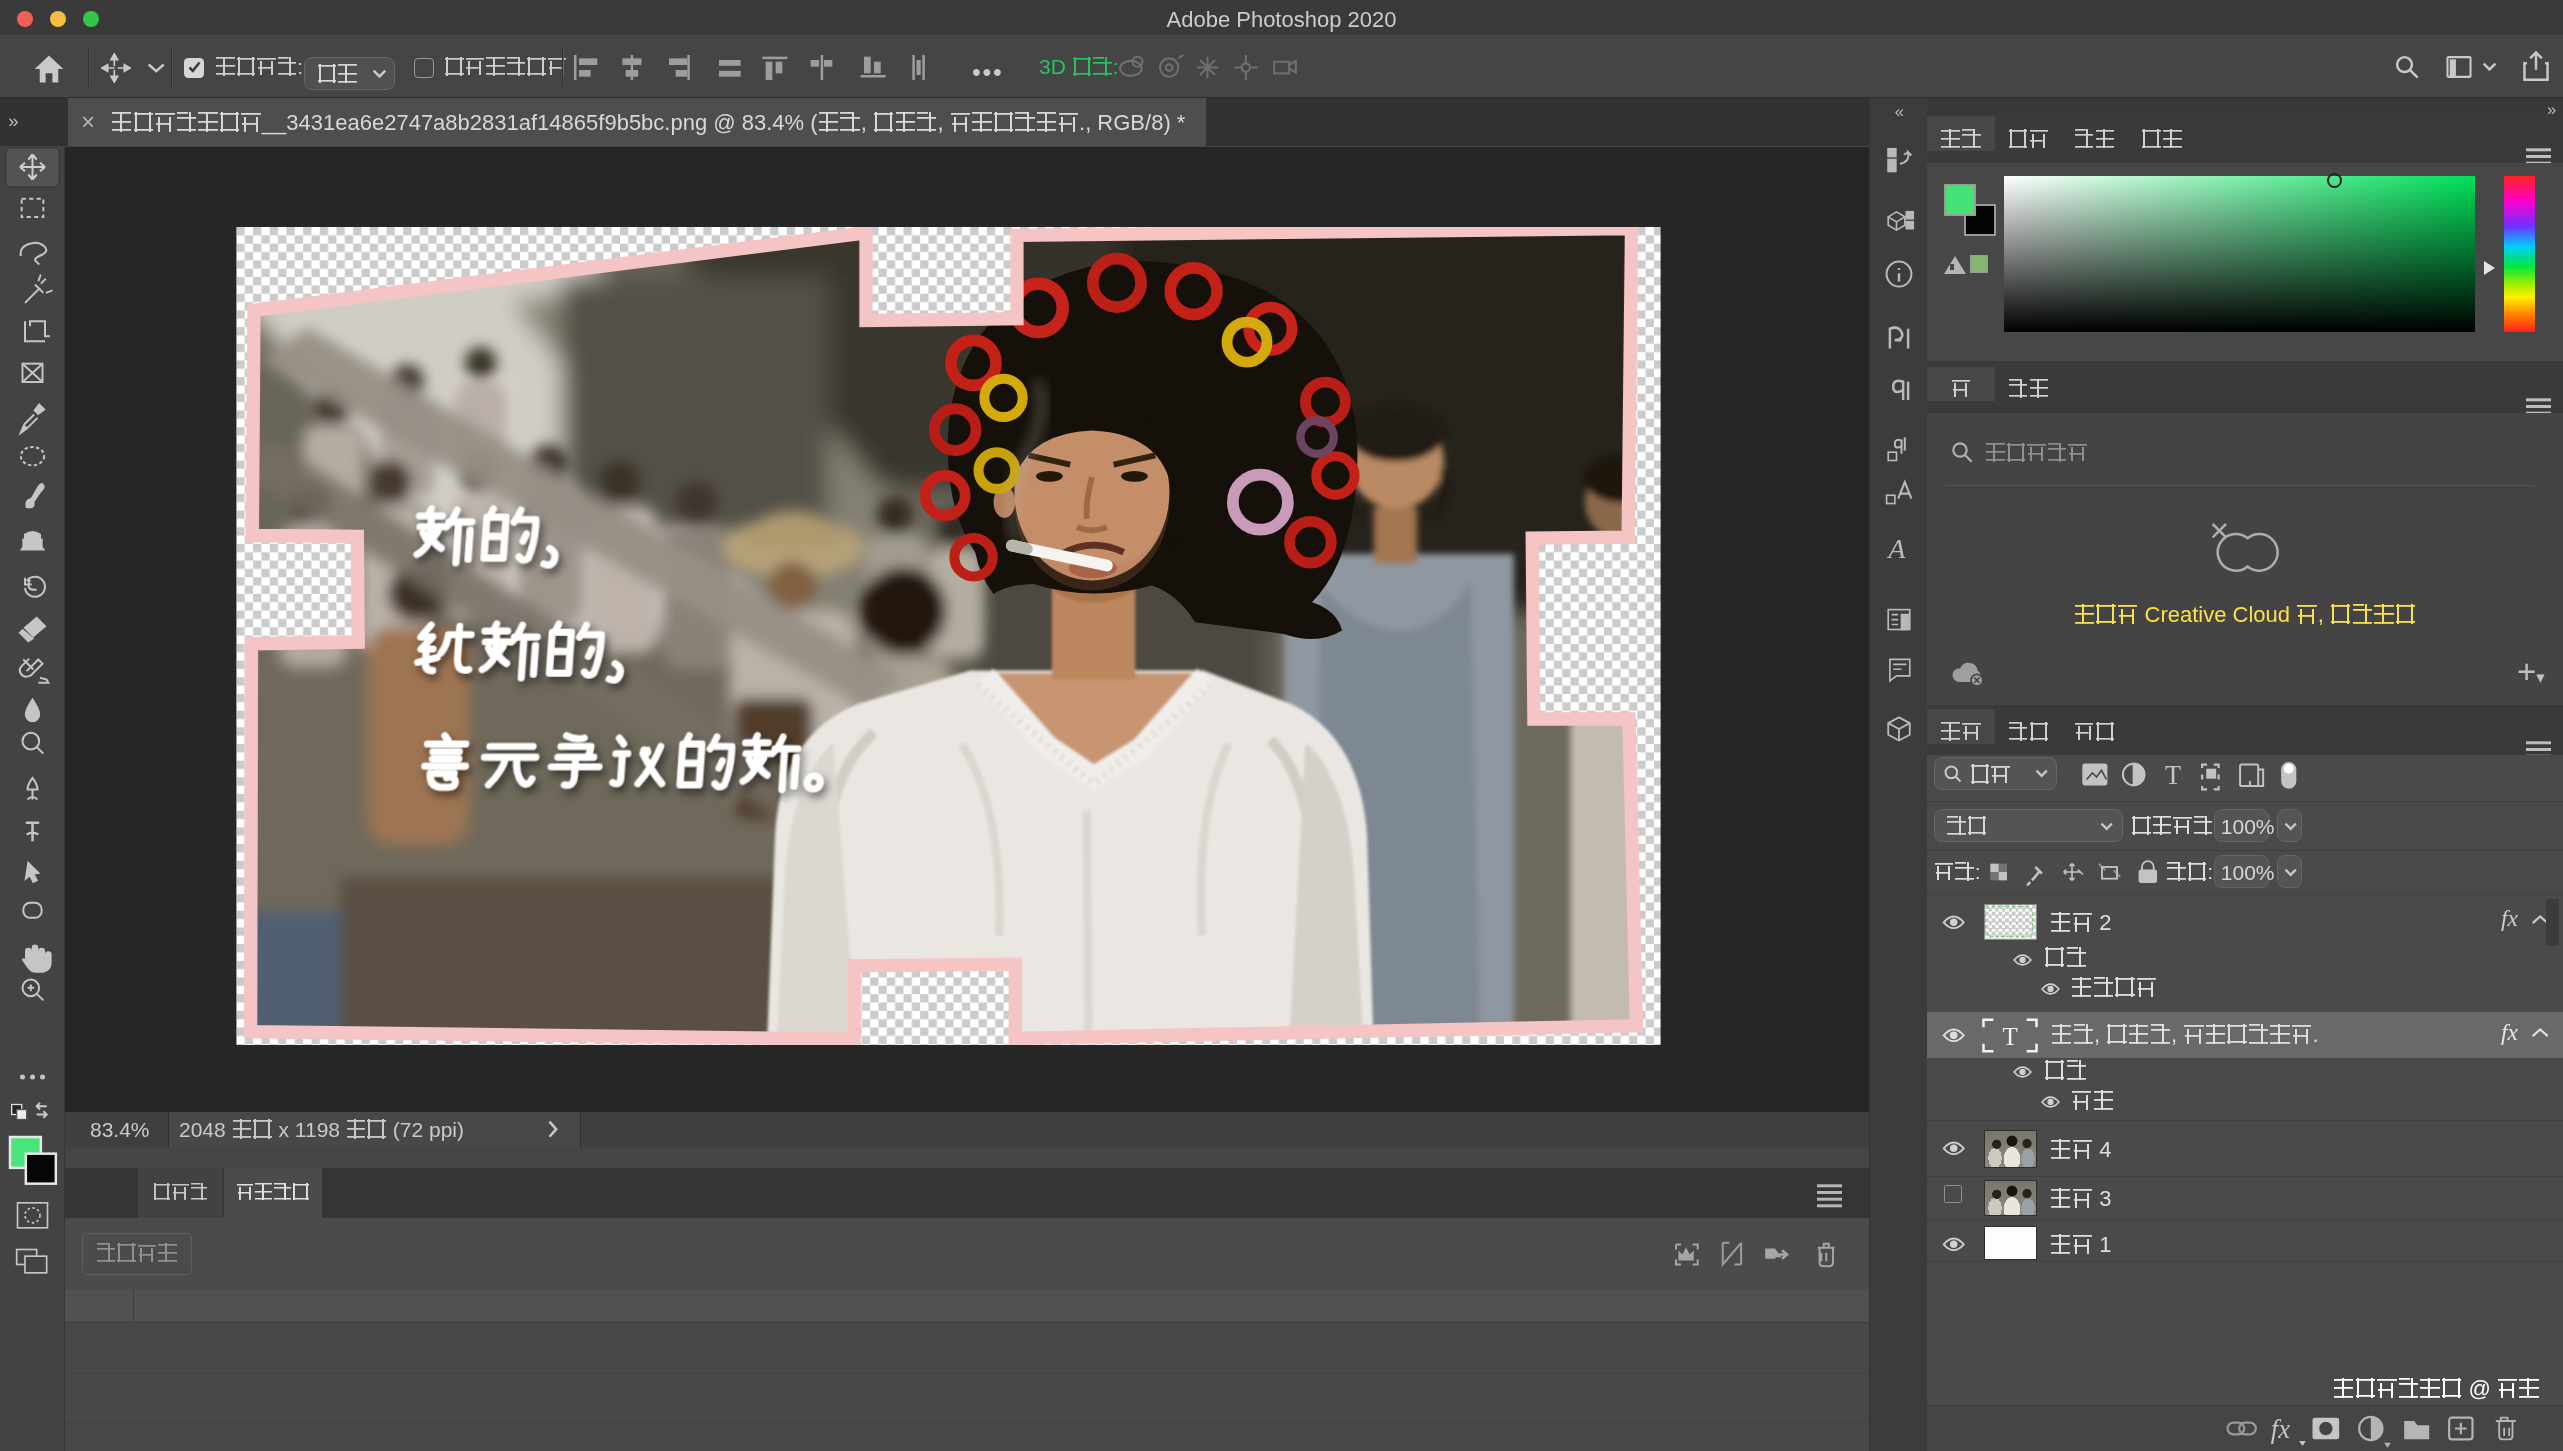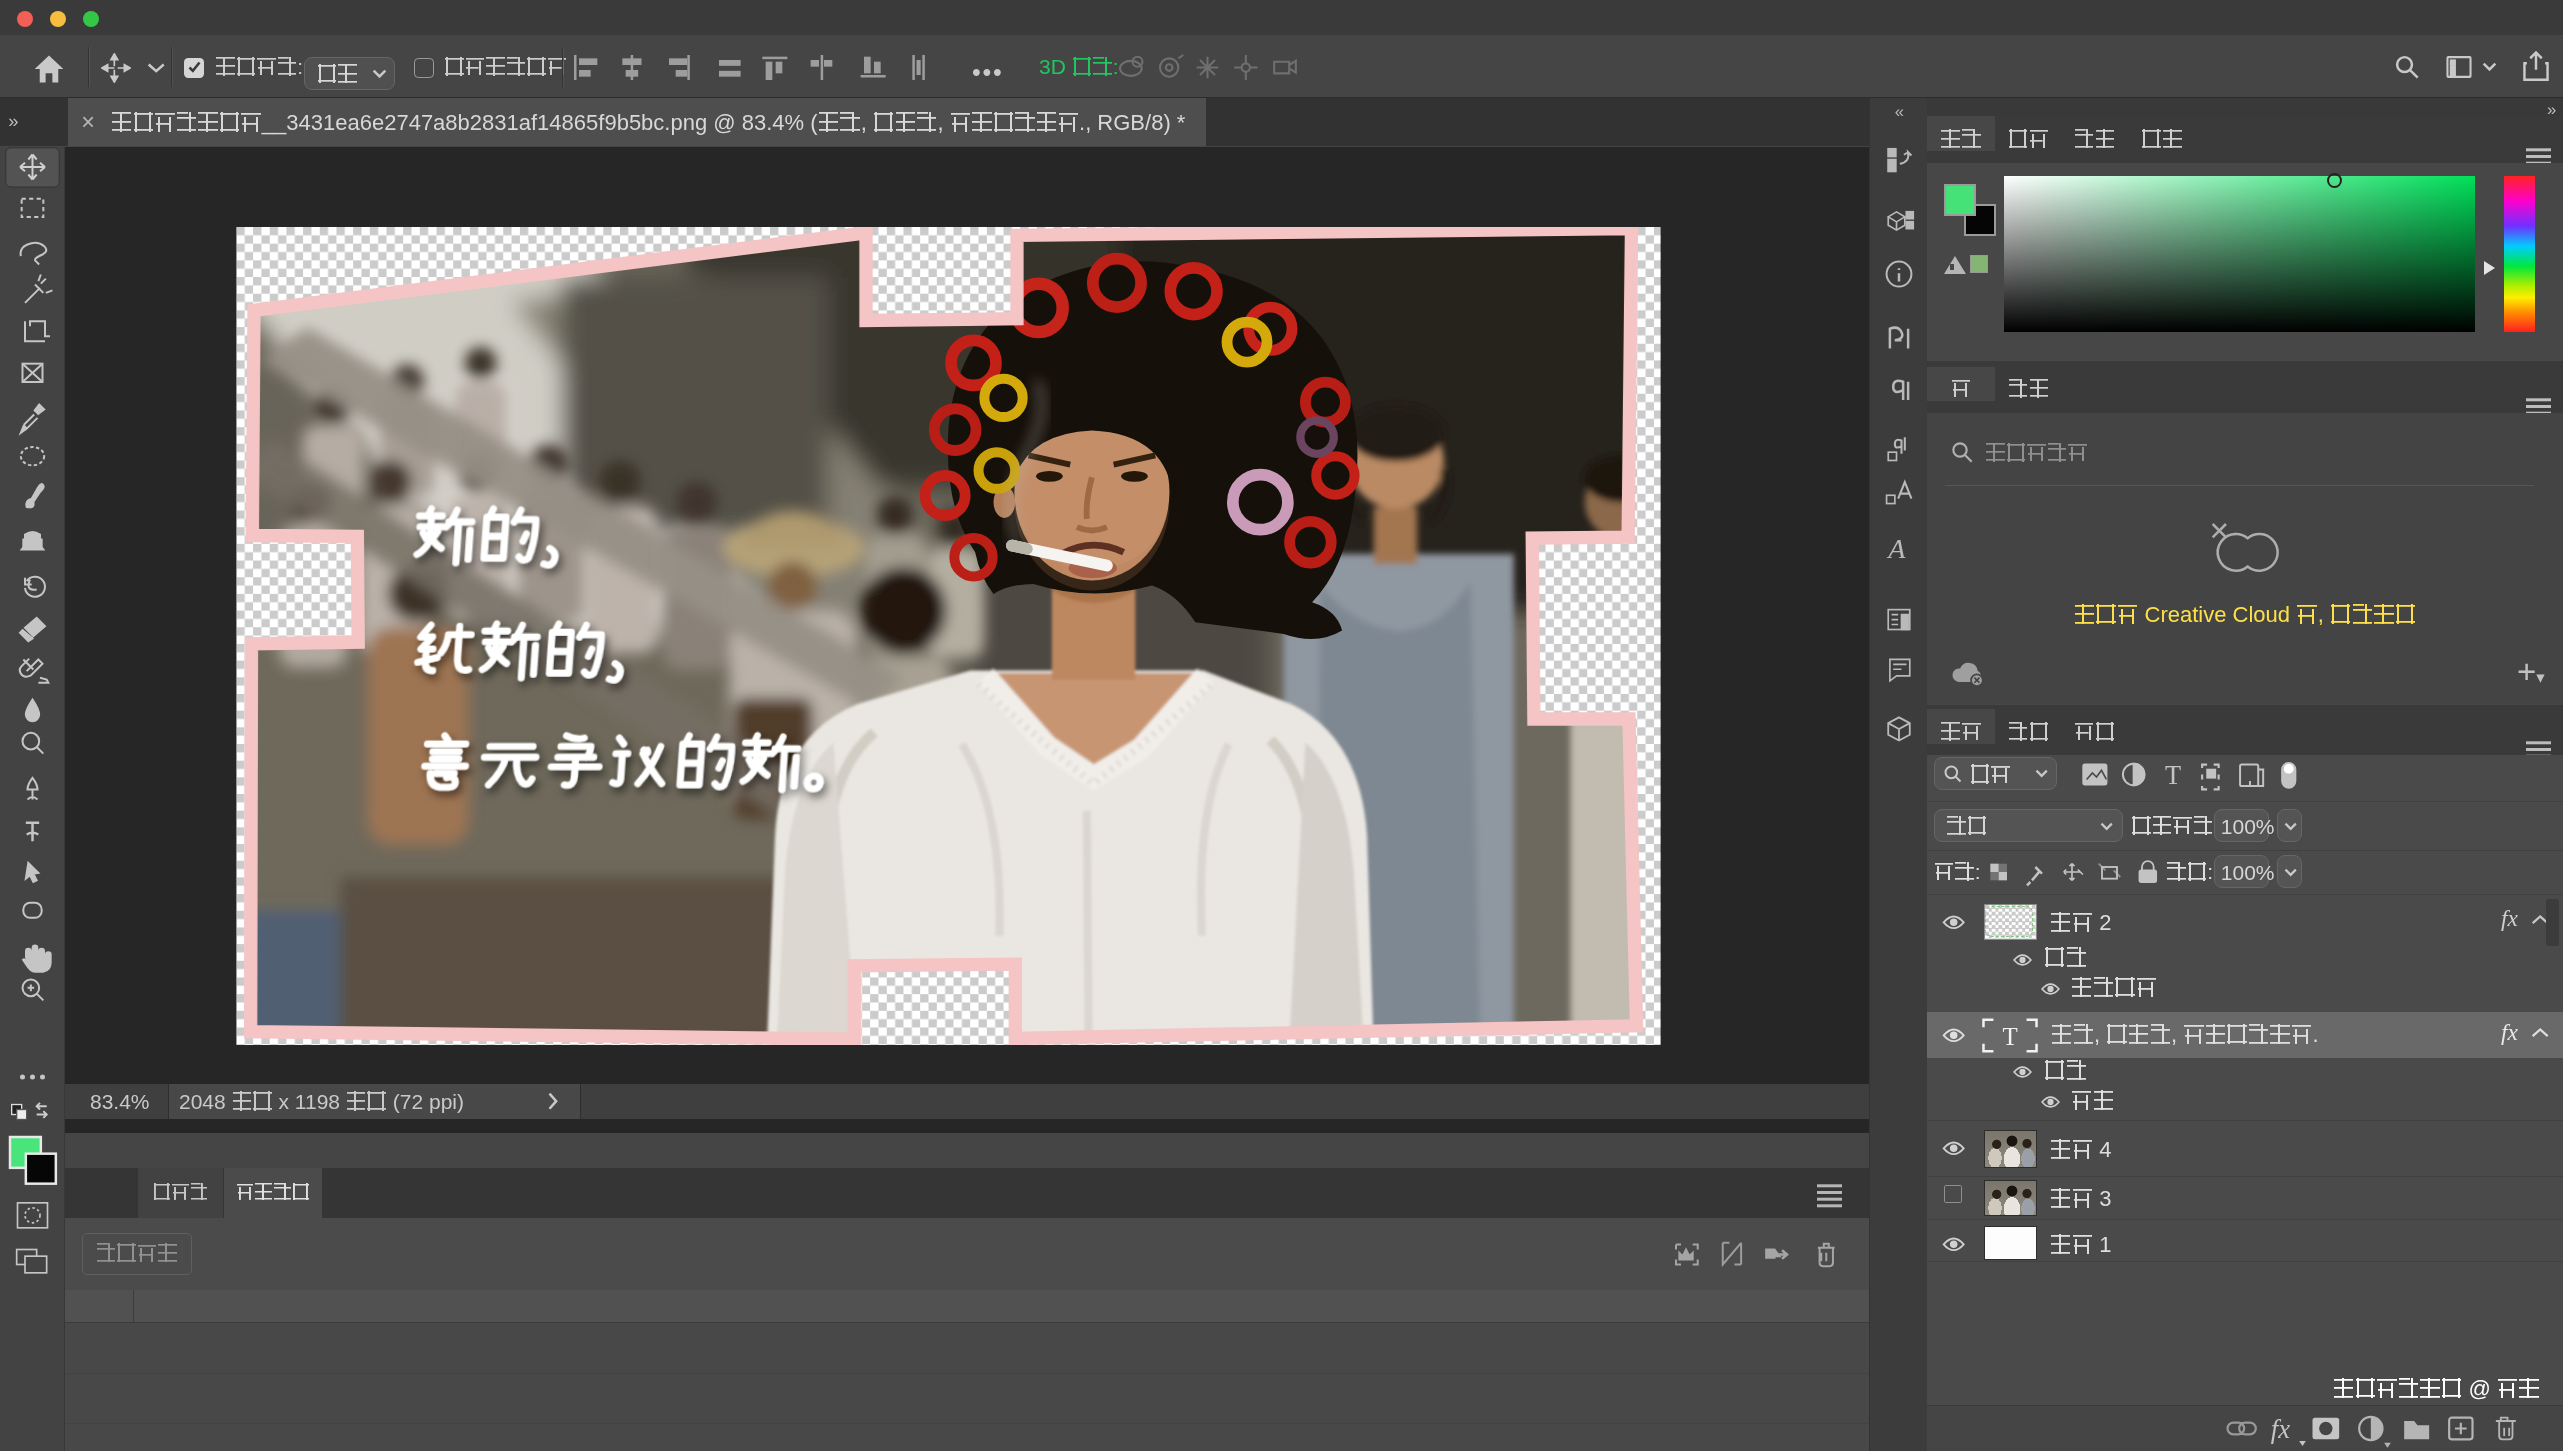--- a/index.html
+++ b/index.html
@@ -33,21 +33,21 @@
 .ddown{position:absolute;background:#505050;border:0.8px solid #666;border-radius:8px;color:#d6d6d6;font-size:21px}
 .cbx{position:absolute;width:20px;height:20px;border-radius:4.2px}
 
 #tabstrip{left:0;top:98px;width:1869px;height:48px;background:#323232}
 #doctab{position:absolute;left:68px;top:0;width:1138px;height:48px;background:#4e4e4e;color:#d8d8d8;font-size:22px}
 
 #tools{left:0;top:147px;width:65px;height:1305px;background:#434343;border-right:0.8px solid #383838}
 
 #canvas{left:65px;top:147px;width:1804px;height:986px;background:#262626}
 
-#status{left:65px;top:1084px;width:1804px;height:35px;background:#3f3f3f;color:#c9c9c9;font-size:21px}
+#status{left:65px;top:1112px;width:1804px;height:35px;background:#3f3f3f;color:#c9c9c9;font-size:21px}
 
 #tltabs{left:65px;top:1168px;width:1804px;height:50px;background:#353535}
 .tltab{position:absolute;top:0;height:50px;color:#c6c6c6;font-size:21px;text-align:center}
 
 #tlpanel{left:65px;top:1218px;width:1804px;height:72px;background:#4b4b4b}
 #tltable{left:65px;top:1290px;width:1804px;height:162px;background:#484848}
 
 #iconstrip{left:1869px;top:98px;width:58px;height:1353px;background:#3c3c3c;border-left:0.8px solid #333}
 
 #rightcol{left:1927px;top:98px;width:636px;height:1353px;background:#464646}
@@ -64,20 +64,21 @@
  radial-gradient(ellipse 8.3px 11.7px at 27px 28px,#e8e4de 0 100%,transparent 100%),
  radial-gradient(ellipse 6.7px 10px at 10px 27px,#cfc8bc 0 100%,transparent 100%),
  radial-gradient(ellipse 6.7px 10px at 43px 27.5px,#9aa0a8 0 100%,transparent 100%),
  linear-gradient(#7a766c,#8d897e)}
 </style></head>
 <body>
 <div class="abs" id="titlebar">
  <div class="tl" style="left:16.7px;background:#f15f57"></div>
  <div class="tl" style="left:50px;background:#f7bd3e"></div>
  <div class="tl" style="left:83px;background:#33c748"></div>
+ <div class="t">Adobe Photoshop 2020</div>
 </div>
 <div class="abs" id="options">
  <svg class="abs" style="left:33px;top:17.5px" width="32" height="32" viewBox="0 0 38 38">
   <path d="M19 3 L36 19 H30 V35 H23 V24 H15 V35 H8 V19 H2 Z" fill="#c9c9c9"></path>
     </svg>
  <div class="vsep" style="left:88px"></div>
  <svg class="abs" style="left:101px;top:17.5px" width="30" height="30" viewBox="0 0 36 36" fill="#c9c9c9">
   <path d="M16 18 h-8 v-4 l-7 4 7 4 v-4 m12 0 h8 v-4 l7 4 -7 4 v-4 M16 16 v-8 h-4 l4 -7 4 7 h-4 v8 m0 4 v8 h-4 l4 7 4 -7 h-4 v-8" stroke="#c9c9c9" stroke-width="2"></path>
     </svg>
  <svg class="abs" style="left:147px;top:27px" width="18.4" height="11.7" viewBox="0 0 22 14">

